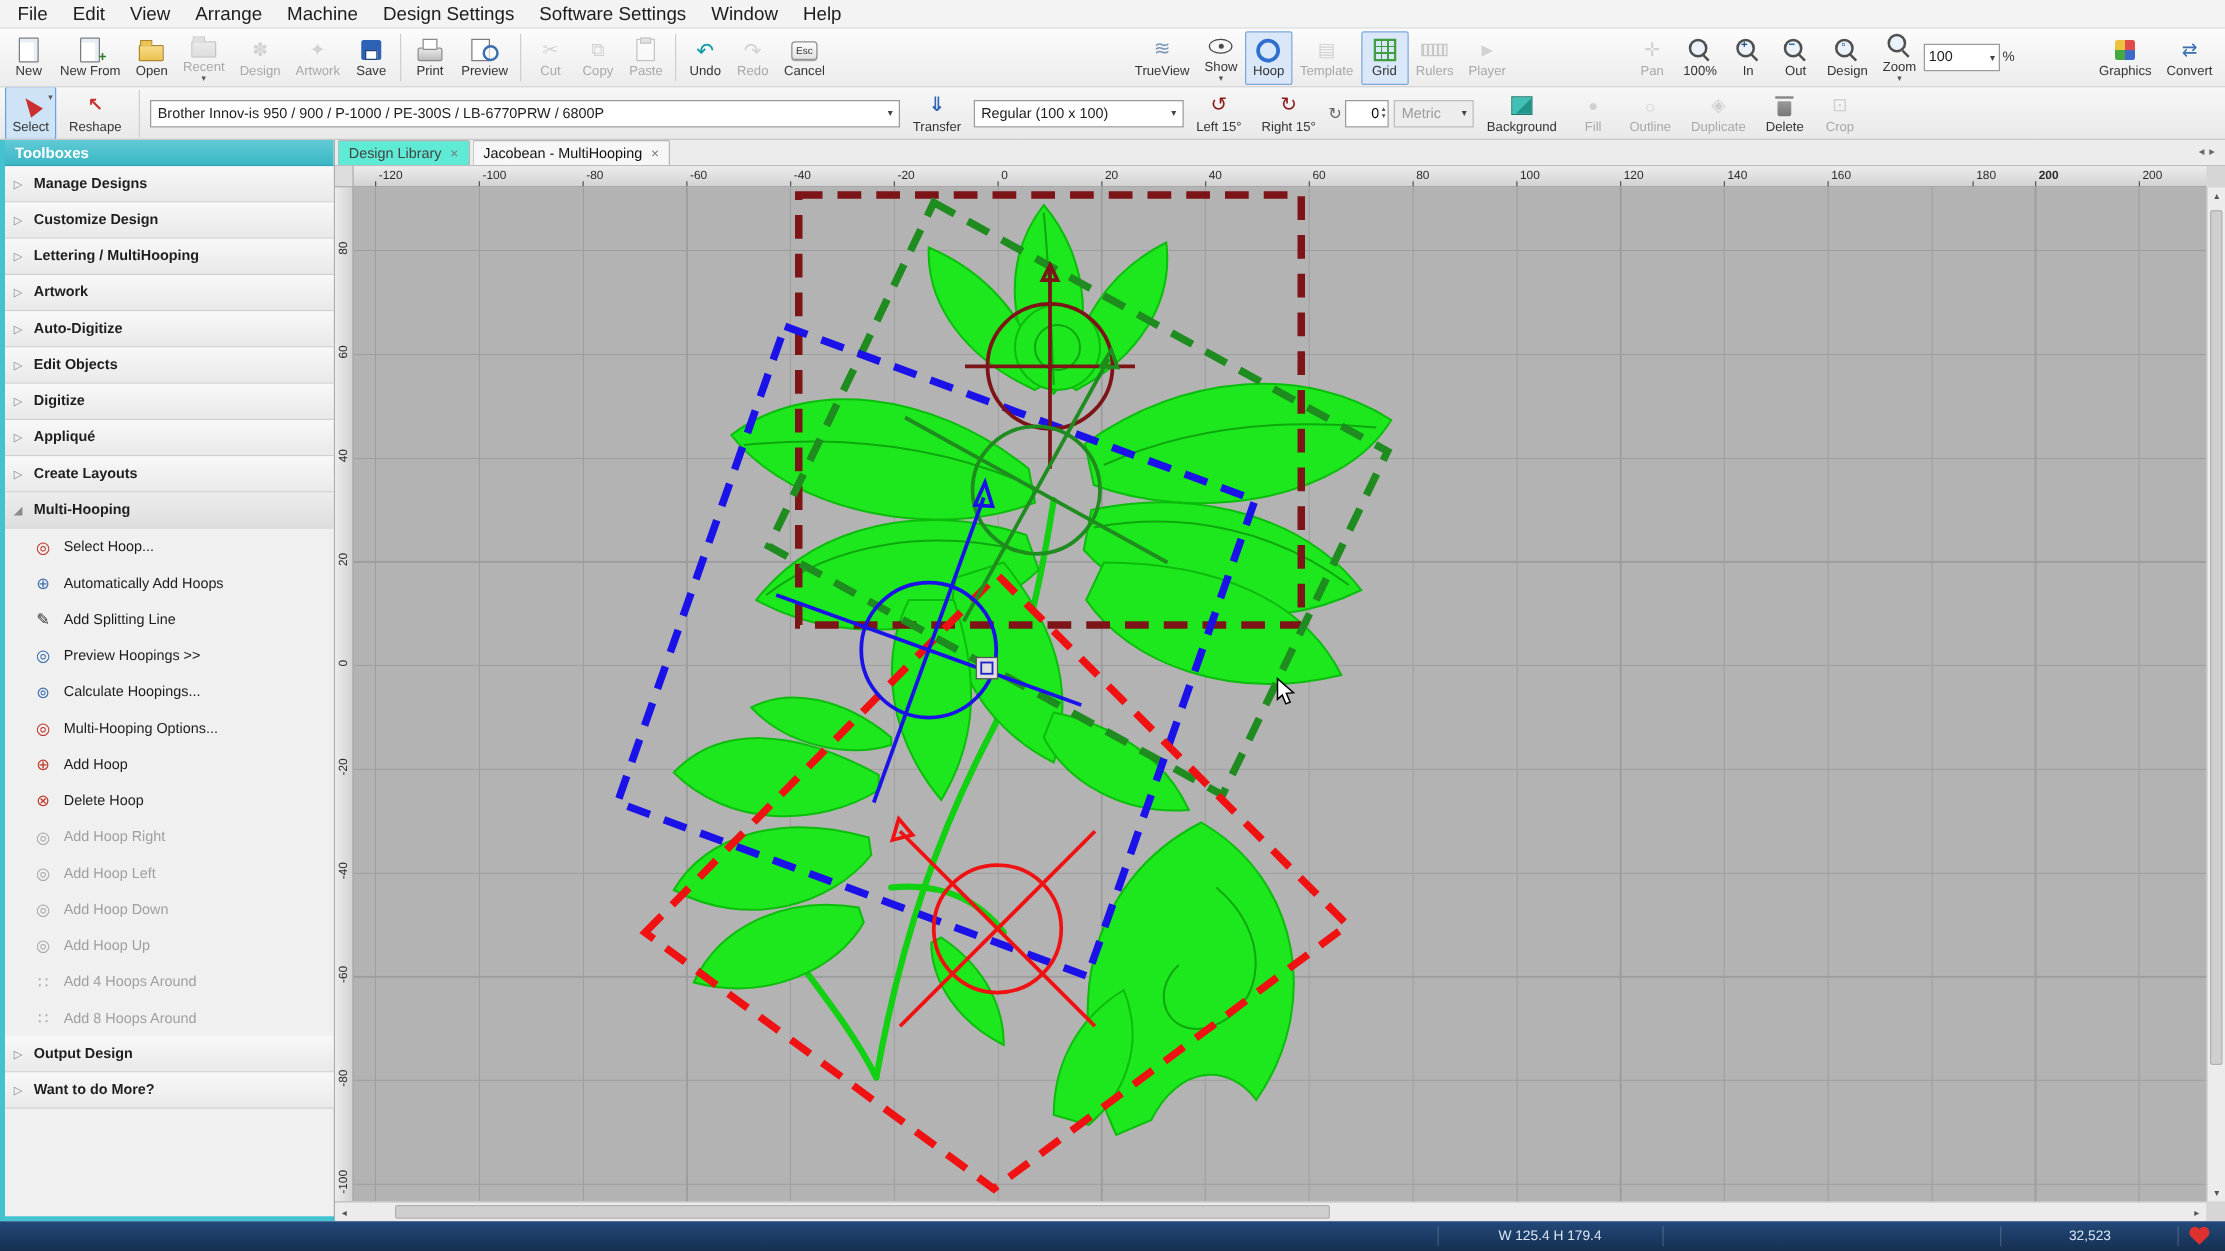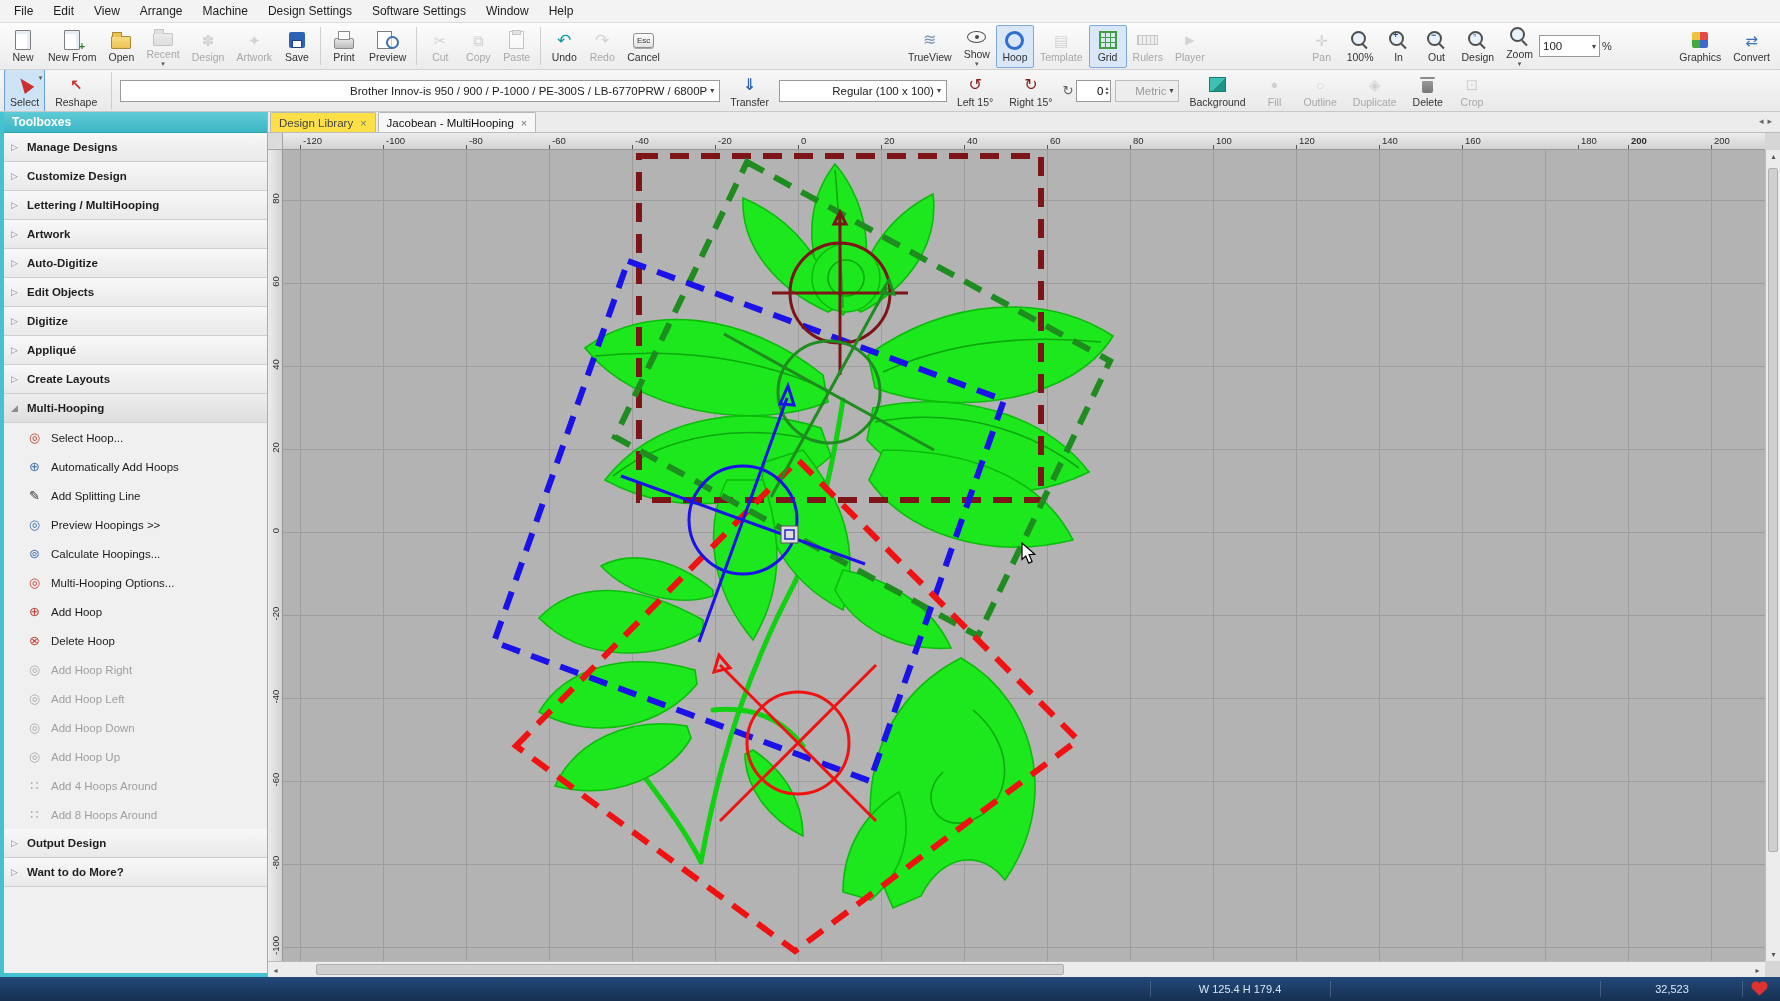--- a/index.html
+++ b/index.html
@@ -2,21 +2,21 @@
 <html><head>
 <meta charset="utf-8">
 <style>
   *{box-sizing:border-box;margin:0;padding:0}
   html,body{width:1780px;height:1001px;overflow:hidden;background:#e8e8e8;
     font-family:"Liberation Sans","DejaVu Sans",sans-serif;color:#222}
   .app{position:relative;width:1780px;height:1001px;overflow:hidden;background:#e8e8e8}
 
   
   .menubar{position:absolute;left:0;top:0;right:0;height:23px;display:flex;align-items:center;
-    background:#f3f3f3;border-bottom:1px solid #dcdcdc;font-size:12px;padding-left:4px}
+    background:#f3f3f3;border-bottom:1px solid #dcdcdc;font-size:15px;padding-left:4px}
   .menu-item{padding:3px 10px;color:#1c1c1c;cursor:default}
 
   
   .toolbar1{position:absolute;left:0;top:23px;right:0;height:47px;display:flex;align-items:center;
     background:linear-gradient(#fcfcfc,#ececec);border-bottom:1px solid #d2d2d2;padding:0 4px;overflow:hidden}
   .toolbar2{position:absolute;left:0;top:70px;right:0;height:42px;display:flex;align-items:center;gap:4px;
     background:linear-gradient(#f7f7f7,#e9e9e9);border-bottom:1px solid #c8c8c8;padding:0 4px;overflow:hidden}
   .tbtn{display:flex;flex-direction:column;align-items:center;justify-content:center;height:43px;min-width:38px;
     padding:1px 5px;border:1px solid transparent;border-radius:2px;font-size:10.5px;color:#333;gap:1px;position:relative;cursor:default;white-space:nowrap}
   .tbtn.disabled{color:#a8a8a8}
@@ -27,21 +27,21 @@
   .vsep{width:1px;height:38px;background:#cfcfcf;margin:0 4px;flex:none}
   .spacer{flex:none;height:1px}
   .tlabel{line-height:11px}
   .dropcaret{font-size:7px;color:#555;line-height:6px}
   .caret-mini{position:absolute;right:2px;top:4px;font-size:7px;color:#555}
   .pct{font-size:11px;color:#333;margin:0 2px}
   .zoombox{display:flex;align-items:center;height:22px;background:#fff;border:1px solid #9a9a9a;padding:0 3px;flex:none}
   .zoominput{width:46px;border:none;outline:none;font-size:11.5px;font-family:inherit;color:#222}
   .caret{font-size:8px;color:#444;margin-left:3px}
   .spin{display:flex;flex-direction:column;font-size:6px;line-height:5px;color:#555;margin-left:2px}
-  .combo{display:flex;align-items:center;justify-content:flex-end;height:22px;background:#fff;
+  .combo{display:flex;align-items:center;justify-content:space-between;height:22px;background:#fff;
     border:1px solid #9a9a9a;font-size:11.5px;padding:0 5px;flex:none;overflow:hidden;white-space:nowrap}
   .combo.disabled{background:#ededed;color:#9a9a9a;border-color:#bdbdbd}
   .rotgroup{display:flex;align-items:center;gap:3px;flex:none}
   .numbox{display:flex;align-items:center;height:22px;background:#fff;border:1px solid #9a9a9a;padding:0 2px}
   .numbox input{width:24px;border:none;outline:none;font-size:11.5px;font-family:inherit;text-align:right}
 
   
   .ic{position:relative;width:26px;height:22px;display:flex;align-items:center;justify-content:center;flex:none}
   .g{line-height:1}
   .i-page::before{content:"";width:14px;height:18px;background:#fff;border:1px solid #7d7d7d;border-radius:1px;box-shadow:inset -3px 3px 0 #e8eef6}
@@ -72,21 +72,21 @@
     background:conic-gradient(#e14b4b 0 25%,#3e68c9 25% 50%,#44a93f 50% 75%,#ecc23e 75% 100%)}
   .i-swatch::before{content:"";width:15px;height:13px;background:linear-gradient(135deg,#3ec0b4 55%,#1f9488 55%);border:1px solid #157c72}
   .i-trash::before{content:"";width:11px;height:12px;background:linear-gradient(#9a9a9a,#777);border-radius:1px 1px 2px 2px;margin-top:4px}
   .i-trash::after{content:"";position:absolute;top:3px;width:15px;height:2px;background:#8a8a8a;border-radius:1px}
   .i-select::before{content:"";width:0;height:0;border-left:6px solid transparent;border-right:6px solid transparent;border-bottom:15px solid #c9302f;transform:rotate(-38deg)}
 
   
   .right-col{position:absolute;left:268px;top:112px;right:0;bottom:24px}
   .tabbar{position:absolute;left:0;top:0;right:0;height:21px;background:#ececec;border-bottom:1px solid #bdbdbd;
     display:flex;align-items:flex-end;gap:2px;padding-left:2px;font-size:11.5px}
-  .tab{display:flex;align-items:center;gap:7px;height:20px;padding:0 8px;background:#fde047;border:1px solid #b7b7b7;
+  .tab{display:flex;align-items:center;gap:7px;height:20px;padding:0 8px;background:#5eead4;border:1px solid #b7b7b7;
     border-bottom:none;border-radius:2px 2px 0 0;color:#444;cursor:default;white-space:nowrap}
   .tab.active{background:#f7f7f7;color:#111}
   .tabx{color:#777;font-size:11px}
   .tab-scroll{position:absolute;right:4px;top:4px;font-size:9px;color:#666;letter-spacing:4px}
 
   
   .sidebar{position:absolute;left:0;top:112px;bottom:24px;width:268px;background:#f0f0f0;
     border-left:4px solid #45c2cf;border-bottom:4px solid #45c2cf;border-right:1px solid #ababab;overflow:hidden}
   .sb-title{height:21px;background:linear-gradient(#5fcbd6,#3cb6c4);color:#fff;font-size:12px;font-weight:bold;
     padding:3px 0 0 8px;border-bottom:1px solid #2ea4b2}

